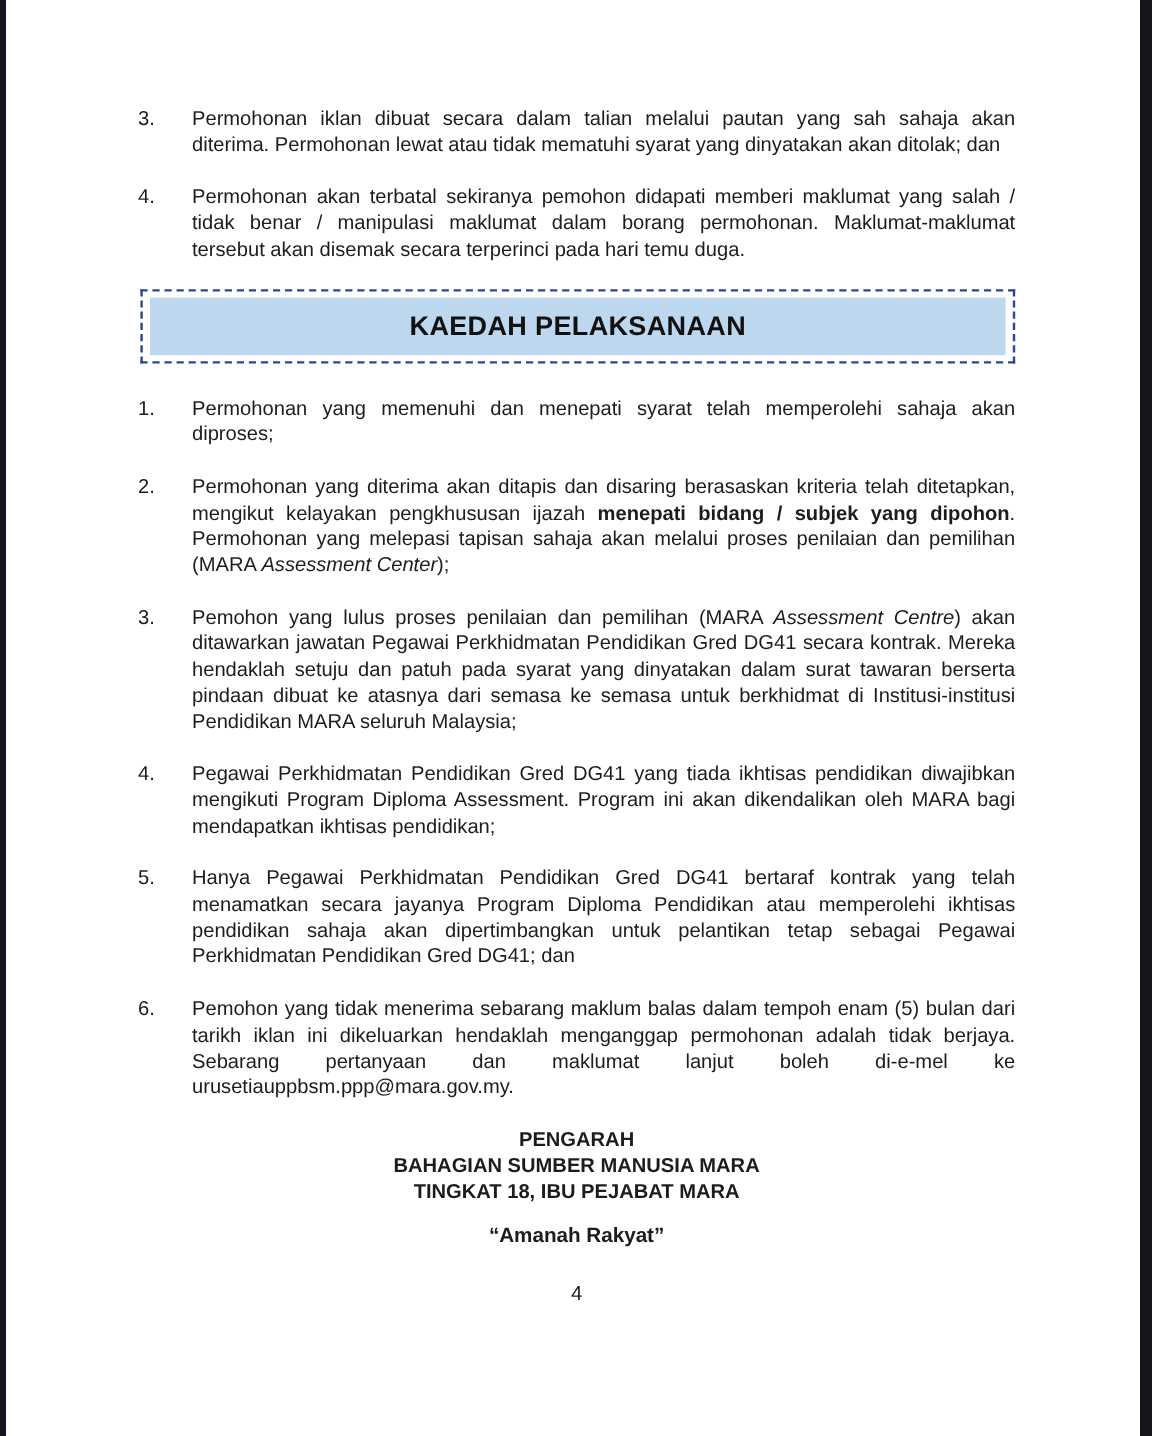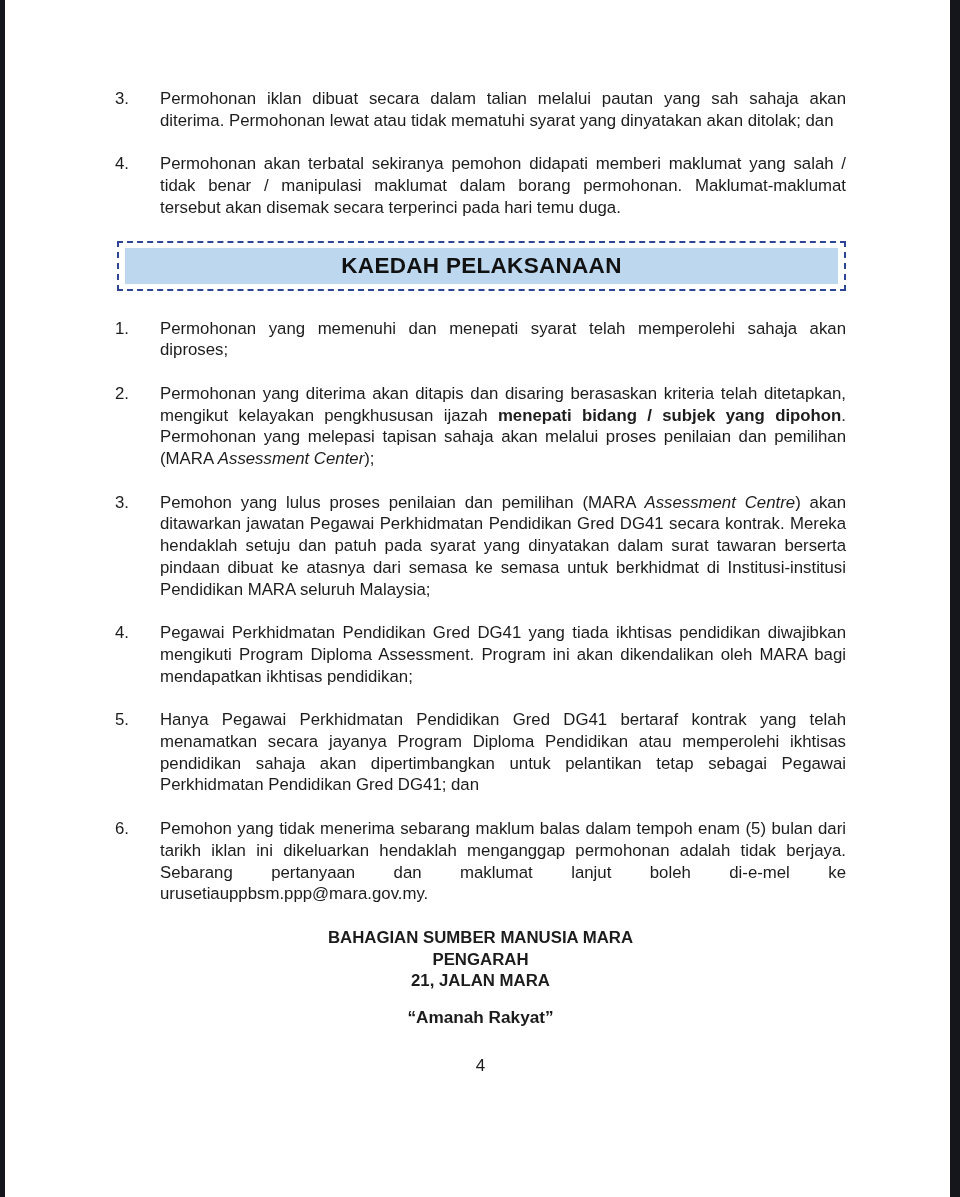--- a/index.html
+++ b/index.html
@@ -40,21 +40,21 @@
     text-align: justify;
     text-align-last: left;
   }
   .heading-outer {
     border: 2px dashed #2e4596;
     padding: 5px 6px;
     margin: 6px 0 27px 2px;
   }
   .heading-inner {
     background: #bdd7ee;
-    height: 36px;
+    height: 48px;
     display: flex;
     align-items: center;
     justify-content: center;
     font-weight: bold;
     font-size: 22.5px;
     letter-spacing: 0.3px;
     color: #111111;
   }
   .footer-address {
     text-align: center;
@@ -116,22 +116,22 @@
         <div class="num">5.</div>
         <div class="body"><span>Hanya Pegawai Perkhidmatan Pendidikan Gred DG41 bertaraf kontrak yang telah menamatkan secara jayanya Program Diploma Pendidikan atau memperolehi ikhtisas pendidikan sahaja akan dipertimbangkan untuk pelantikan tetap sebagai Pegawai Perkhidmatan Pendidikan Gred DG41; dan</span></div>
       </div>
       <div class="item">
         <div class="num">6.</div>
         <div class="body"><span>Pemohon yang tidak menerima sebarang maklum balas dalam tempoh enam (5) bulan dari tarikh iklan ini dikeluarkan hendaklah menganggap permohonan adalah tidak berjaya. Sebarang pertanyaan dan maklumat lanjut boleh di-e-mel ke urusetiauppbsm.ppp@mara.gov.my.</span></div>
       </div>
     </div>
 
   <div class="footer-address" id="footer-address">
+      <div>PENGARAH</div>
       <div>BAHAGIAN SUMBER MANUSIA MARA</div>
-      <div>PENGARAH</div>
-      <div>21, JALAN MARA</div>
+      <div>TINGKAT 18, IBU PEJABAT MARA</div>
     </div>
 
   <div class="motto">“Amanah Rakyat”</div>
 
   <div class="page-number">4</div>
 
 </div>
 
 </body></html>

